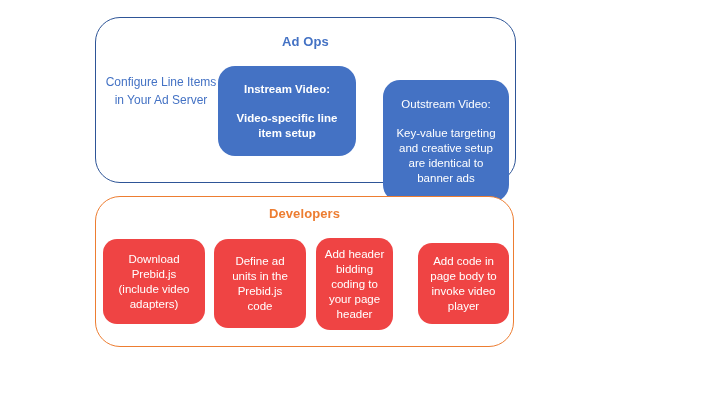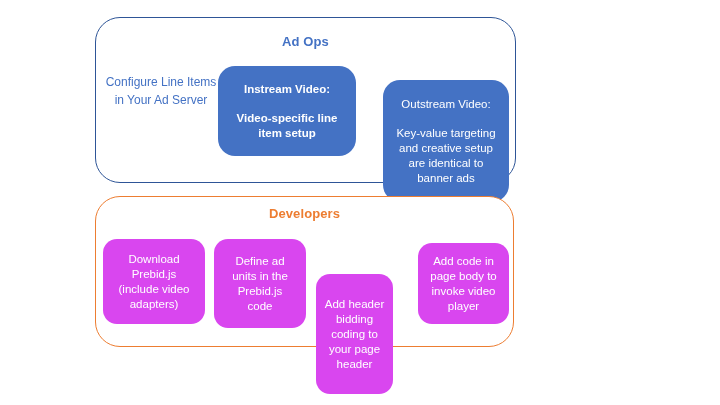--- a/index.html
+++ b/index.html
@@ -60,26 +60,26 @@
   }
   .blue-node {
     background: #4472C4;
     border-radius: 17px;
     padding: 6px 12px;
   }
   .instream-box  { left: 122px; top: 48px; width: 138px; height: 90px; font-weight: bold;  }
   .outstream-box { left: 287px; top: 28px; width: 126px; height: 122px; margin-top: 34px; }
   .node-gap { height: 14px; flex: 0 0 auto; }
   .orange-node {
-    background: #d946ef;
+    background: #ef4444;
     border-radius: 14px;
   }
   .step-1 { left: 7px;   top: 42px; width: 102px; height: 85px; padding: 4px 10px; }
   .step-2 { left: 118px; top: 42px; width: 92px;  height: 89px; padding: 4px 12px; }
-  .step-3 { left: 220px; top: 41px; width: 77px;  height: 120px; padding: 8px 6px; margin-top: 36px;  }
+  .step-3 { left: 220px; top: 41px; width: 77px;  height: 92px; padding: 8px 6px;  }
   .step-4 { left: 322px; top: 46px; width: 91px;  height: 81px; padding: 4px 10px; }
 </style>
 </head>
 <body>
 
 <div class="canvas">
 
   <div class="group-container adops-container">
     <div class="group-title adops-title">Ad Ops</div>
 

